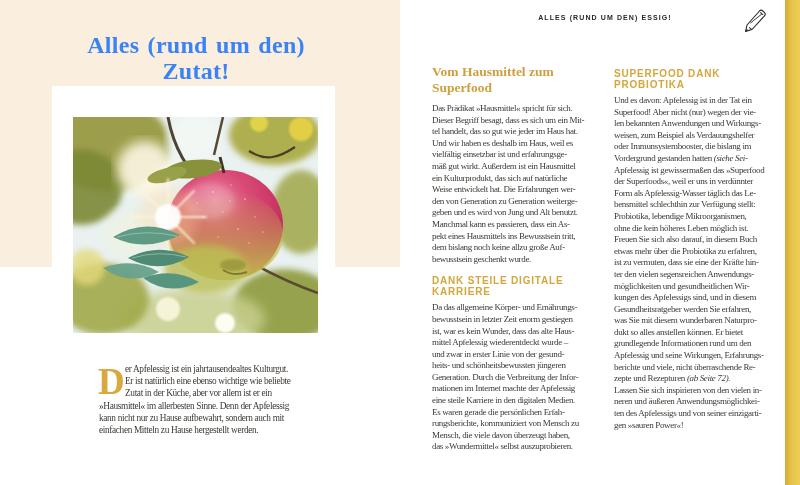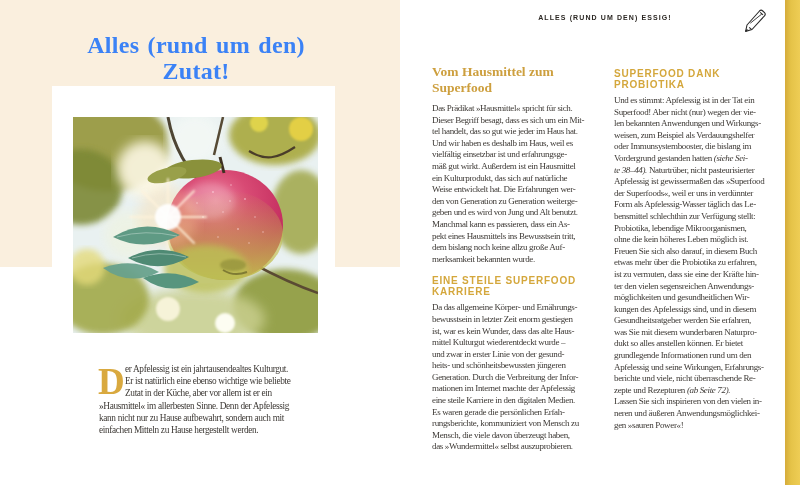--- a/index.html
+++ b/index.html
@@ -196,50 +196,49 @@
         <div class="tl">Und wir haben es deshalb im Haus, weil es</div>
         <div class="tl">vielfältig einsetzbar ist und erfahrungsge-</div>
         <div class="tl">mäß gut wirkt. Außerdem ist ein Hausmittel</div>
         <div class="tl">ein Kulturprodukt, das sich auf natürliche</div>
         <div class="tl">Weise entwickelt hat. Die Erfahrungen wer-</div>
         <div class="tl">den von Generation zu Generation weiterge-</div>
         <div class="tl">geben und es wird von Jung und Alt benutzt.</div>
         <div class="tl">Manchmal kann es passieren, dass ein As-</div>
         <div class="tl">pekt eines Hausmittels ins Bewusstsein tritt,</div>
         <div class="tl">dem bislang noch keine allzu große Auf-</div>
-        <div class="tl">merksamkeit bekannten wurde.</div>
+        <div class="tl">bewusstsein geschenkt wurde.</div>
       </div>
-    <div class="col-subhead">EINE STEILE SUPERFOOD KARRIERE</div>
+    <div class="col-subhead">DANK STEILE DIGITALE KARRIERE</div>
     <div>
         <div class="tl">Da das allgemeine Körper- und Ernährungs-</div>
         <div class="tl">bewusstsein in letzter Zeit enorm gestiegen</div>
         <div class="tl">ist, war es kein Wunder, dass das alte Haus-</div>
-        <div class="tl">mittel Kulturgut wiederentdeckt wurde –</div>
+        <div class="tl">mittel Apfelessig wiederentdeckt wurde –</div>
         <div class="tl">und zwar in erster Linie von der gesund-</div>
         <div class="tl">heits- und schönheitsbewussten jüngeren</div>
         <div class="tl">Generation. Durch die Verbreitung der Infor-</div>
         <div class="tl">mationen im Internet machte der Apfelessig</div>
         <div class="tl">eine steile Karriere in den digitalen Medien.</div>
         <div class="tl">Es waren gerade die persönlichen Erfah-</div>
         <div class="tl">rungsberichte, kommuniziert von Mensch zu</div>
         <div class="tl">Mensch, die viele davon überzeugt haben,</div>
         <div class="tl">das »Wundermittel« selbst auszuprobieren.</div>
       </div>
   </div>
 
   <div class="col col2">
     <div class="col-subhead first">SUPERFOOD DANK PROBIOTIKA</div>
     <div>
-        <div class="tl">Und es stimmt: Apfelessig ist in der Tat ein</div>
+        <div class="tl">Und es davon: Apfelessig ist in der Tat ein</div>
         <div class="tl">Superfood! Aber nicht (nur) wegen der vie-</div>
         <div class="tl">len bekannten Anwendungen und Wirkungs-</div>
         <div class="tl">weisen, zum Beispiel als Verdauungshelfer</div>
         <div class="tl">oder Immunsystembooster, die bislang im</div>
         <div class="tl">Vordergrund gestanden hatten <em>(siehe Sei-</em></div>
-        <div class="tl"><em>te 38–44).</em> Naturtrüber, nicht pasteurisierter</div>
         <div class="tl">Apfelessig ist gewissermaßen das »Superfood</div>
         <div class="tl">der Superfoods«, weil er uns in verdünnter</div>
         <div class="tl">Form als Apfelessig-Wasser täglich das Le-</div>
         <div class="tl">bensmittel schlechthin zur Verfügung stellt:</div>
         <div class="tl">Probiotika, lebendige Mikroorganismen,</div>
         <div class="tl">ohne die kein höheres Leben möglich ist.</div>
         <div class="tl">Freuen Sie sich also darauf, in diesem Buch</div>
         <div class="tl">etwas mehr über die Probiotika zu erfahren,</div>
         <div class="tl">ist zu vermuten, dass sie eine der Kräfte hin-</div>
         <div class="tl">ter den vielen segensreichen Anwendungs-</div>
@@ -247,19 +246,20 @@
         <div class="tl">kungen des Apfelessigs sind, und in diesem</div>
         <div class="tl">Gesundheitsratgeber werden Sie erfahren,</div>
         <div class="tl">was Sie mit diesem wunderbaren Naturpro-</div>
         <div class="tl">dukt so alles anstellen können. Er bietet</div>
         <div class="tl">grundlegende Informationen rund um den</div>
         <div class="tl">Apfelessig und seine Wirkungen, Erfahrungs-</div>
         <div class="tl">berichte und viele, nicht überraschende Re-</div>
         <div class="tl">zepte und Rezepturen <em>(ab Seite 72).</em></div>
         <div class="tl">Lassen Sie sich inspirieren von den vielen in-</div>
         <div class="tl">neren und äußeren Anwendungsmöglichkei-</div>
+        <div class="tl">ten des Apfelessigs und von seiner einzigarti-</div>
         <div class="tl">gen »sauren Power«!</div>
       </div>
   </div>
 
   <div class="page-num">11</div>
 
 </div>
 
 </body></html>

